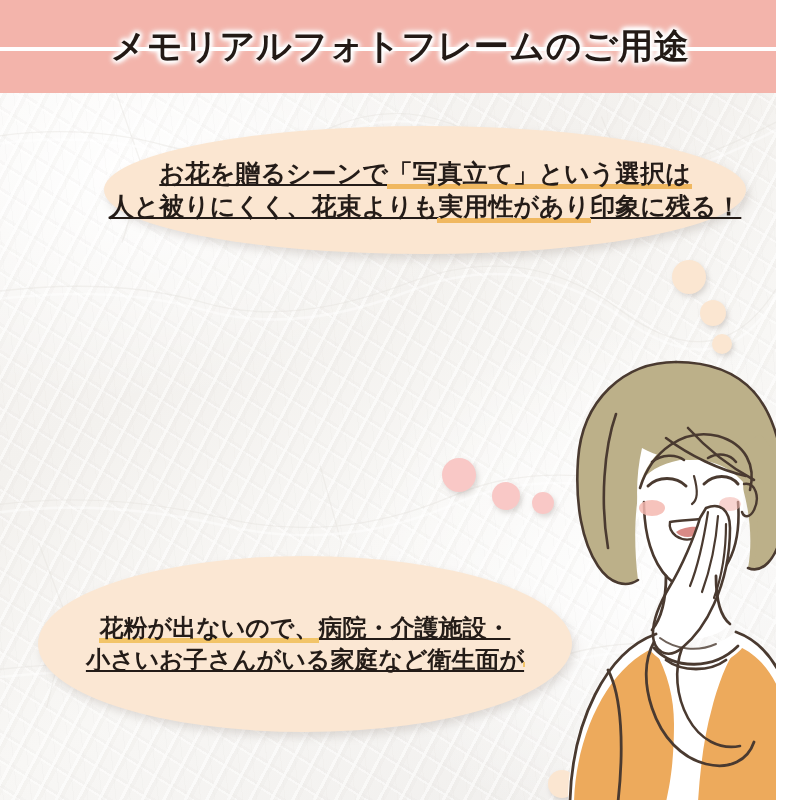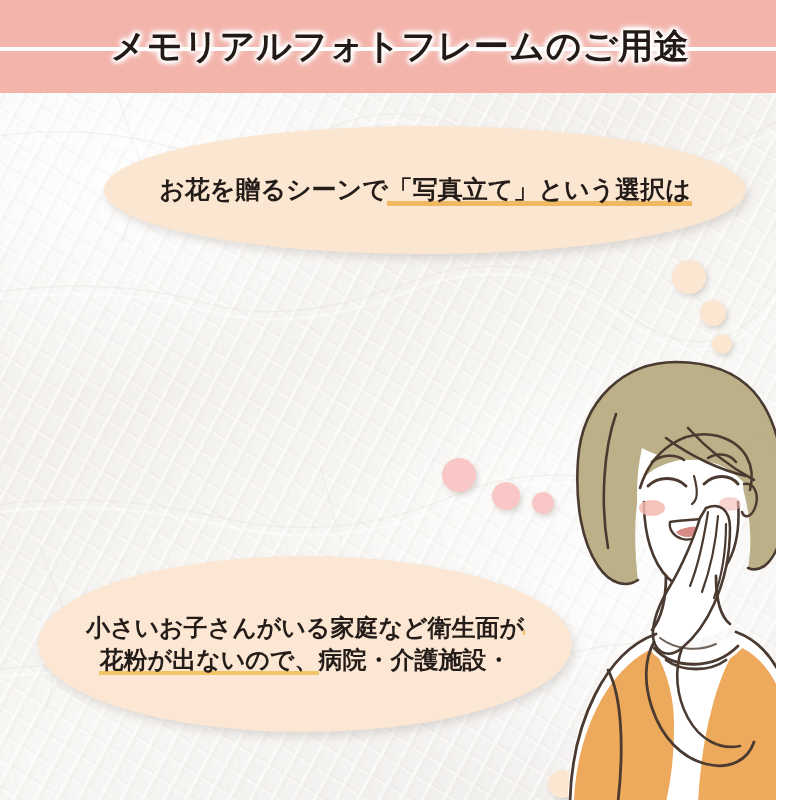--- a/index.html
+++ b/index.html
@@ -76,20 +76,21 @@
   .bubble {
     position: absolute;
     border-radius: 50%;
     display: flex;
     flex-direction: column;
     align-items: center;
     justify-content: center;
     text-align: center;
     color: #241c18;
     box-shadow: 3px 5px 9px rgba(150,140,132,.26);
+    text-decoration: underline;
   }
   .bubble .line {
     position: relative;
     white-space: nowrap;
     line-height: 1.34;
     font-weight: 700;
     z-index: 2;
   }
   .bubble .line .hl {
     position: relative;
@@ -189,29 +190,32 @@
   <div class="dot pink" style="left:442px; top:458px; width:34px; height:34px;"></div>
   <div class="dot pink" style="left:492px; top:482px; width:28px; height:28px;"></div>
   <div class="dot pink" style="left:532px; top:492px; width:22px; height:22px;"></div>
 
   <div class="dot cream" style="left:548px; top:770px; width:28px; height:28px;"></div>
 
   <div class="bubble" id="bubble1">
     <div class="line">
       <span>お花を贈るシーンで</span><span class="hl">「写真立て」という選択は</span><span></span>
     </div>
+    <div class="line">
+      <span>人と被りにくく、花束よりも</span><span class="hl">実用性があり</span><span>印象に残る！</span>
+    </div>
   </div>
 
 
   <div class="bubble" id="bubble3">
     <div class="line">
-      <span>小さいお子さんがいる家庭など衛生面が</span><span class="hl"></span><span></span>
+      <span></span><span class="hl">花粉が出ないので、</span><span>病院・介護施設・</span>
     </div>
     <div class="line">
-      <span></span><span class="hl">花粉が出ないので、</span><span>病院・介護施設・</span>
+      <span>小さいお子さんがいる家庭など衛生面が</span><span class="hl"></span><span></span>
     </div>
   </div>
 
   <div id="illustration">
     <svg viewBox="0 0 260 450" preserveAspectRatio="xMidYMin meet">
 
       <path d="M128 10
                C 76 10, 34 48, 30 108
                C 27 152, 34 190, 50 214
                C 62 232, 78 236, 90 228

